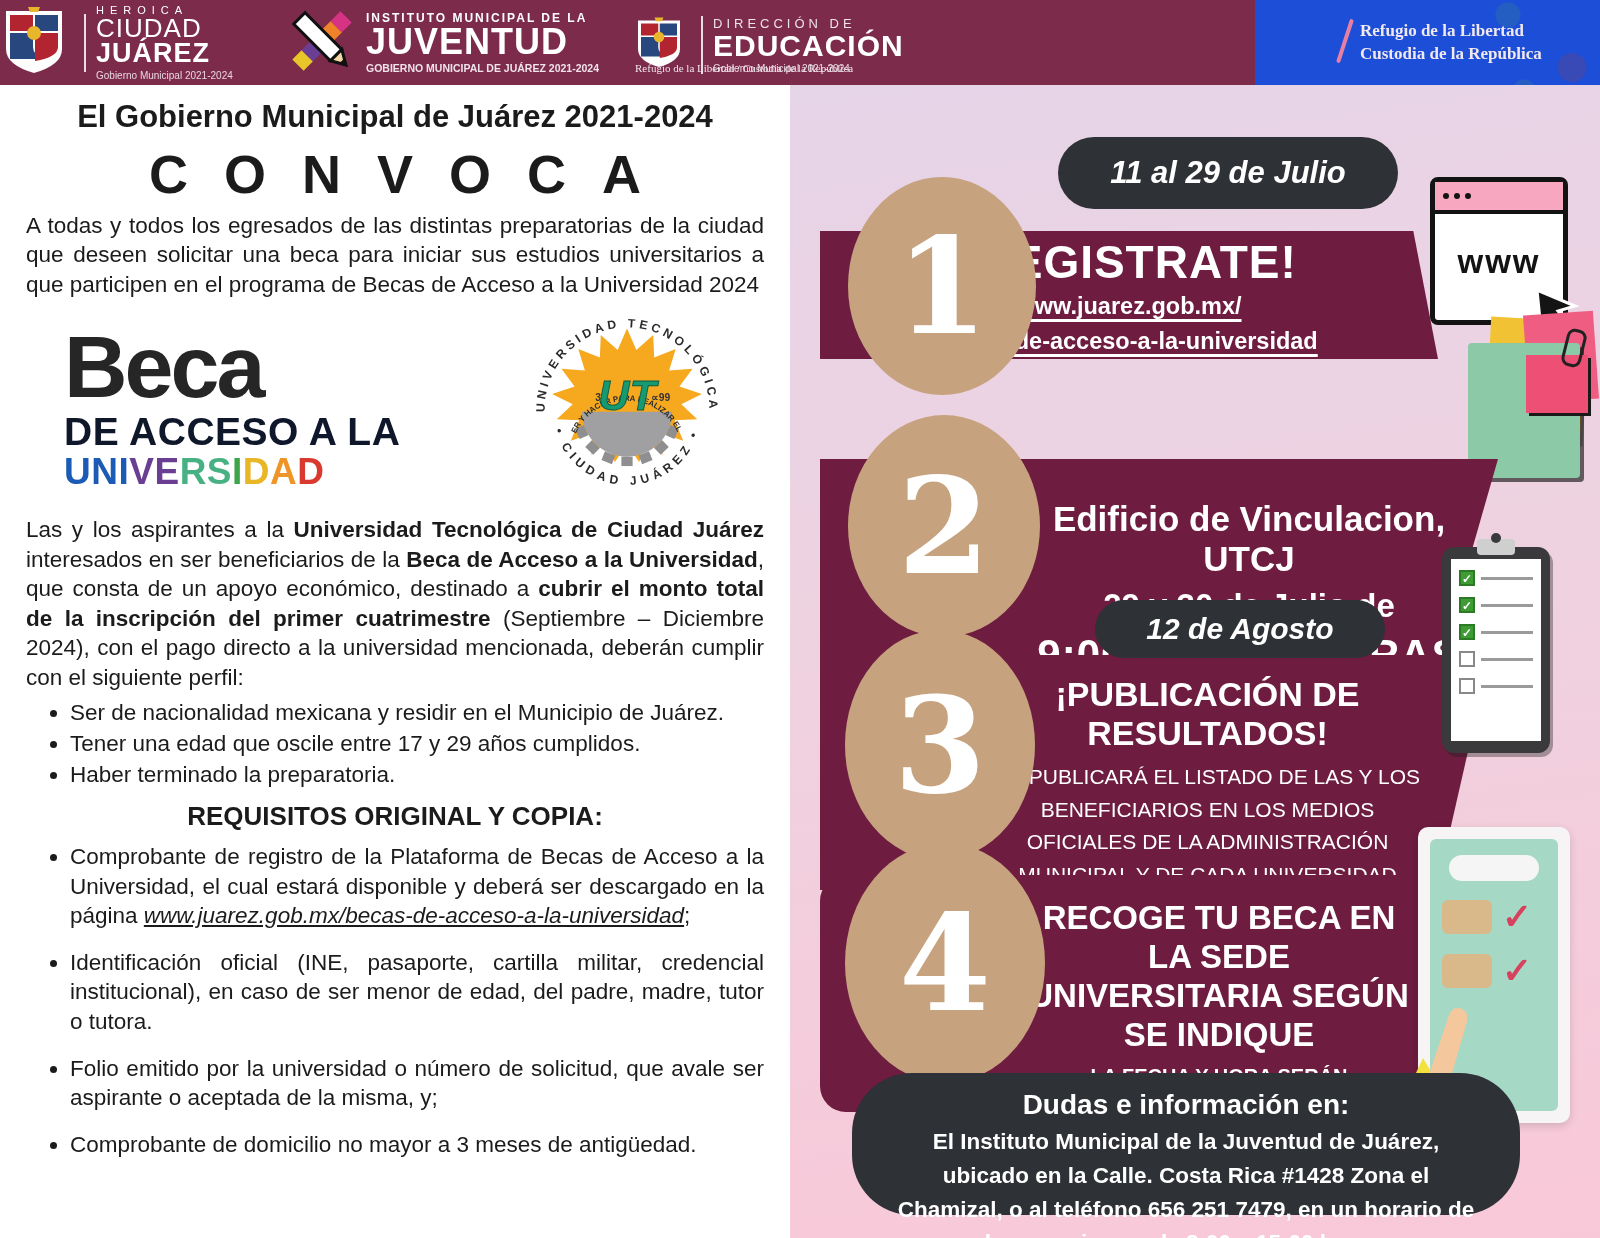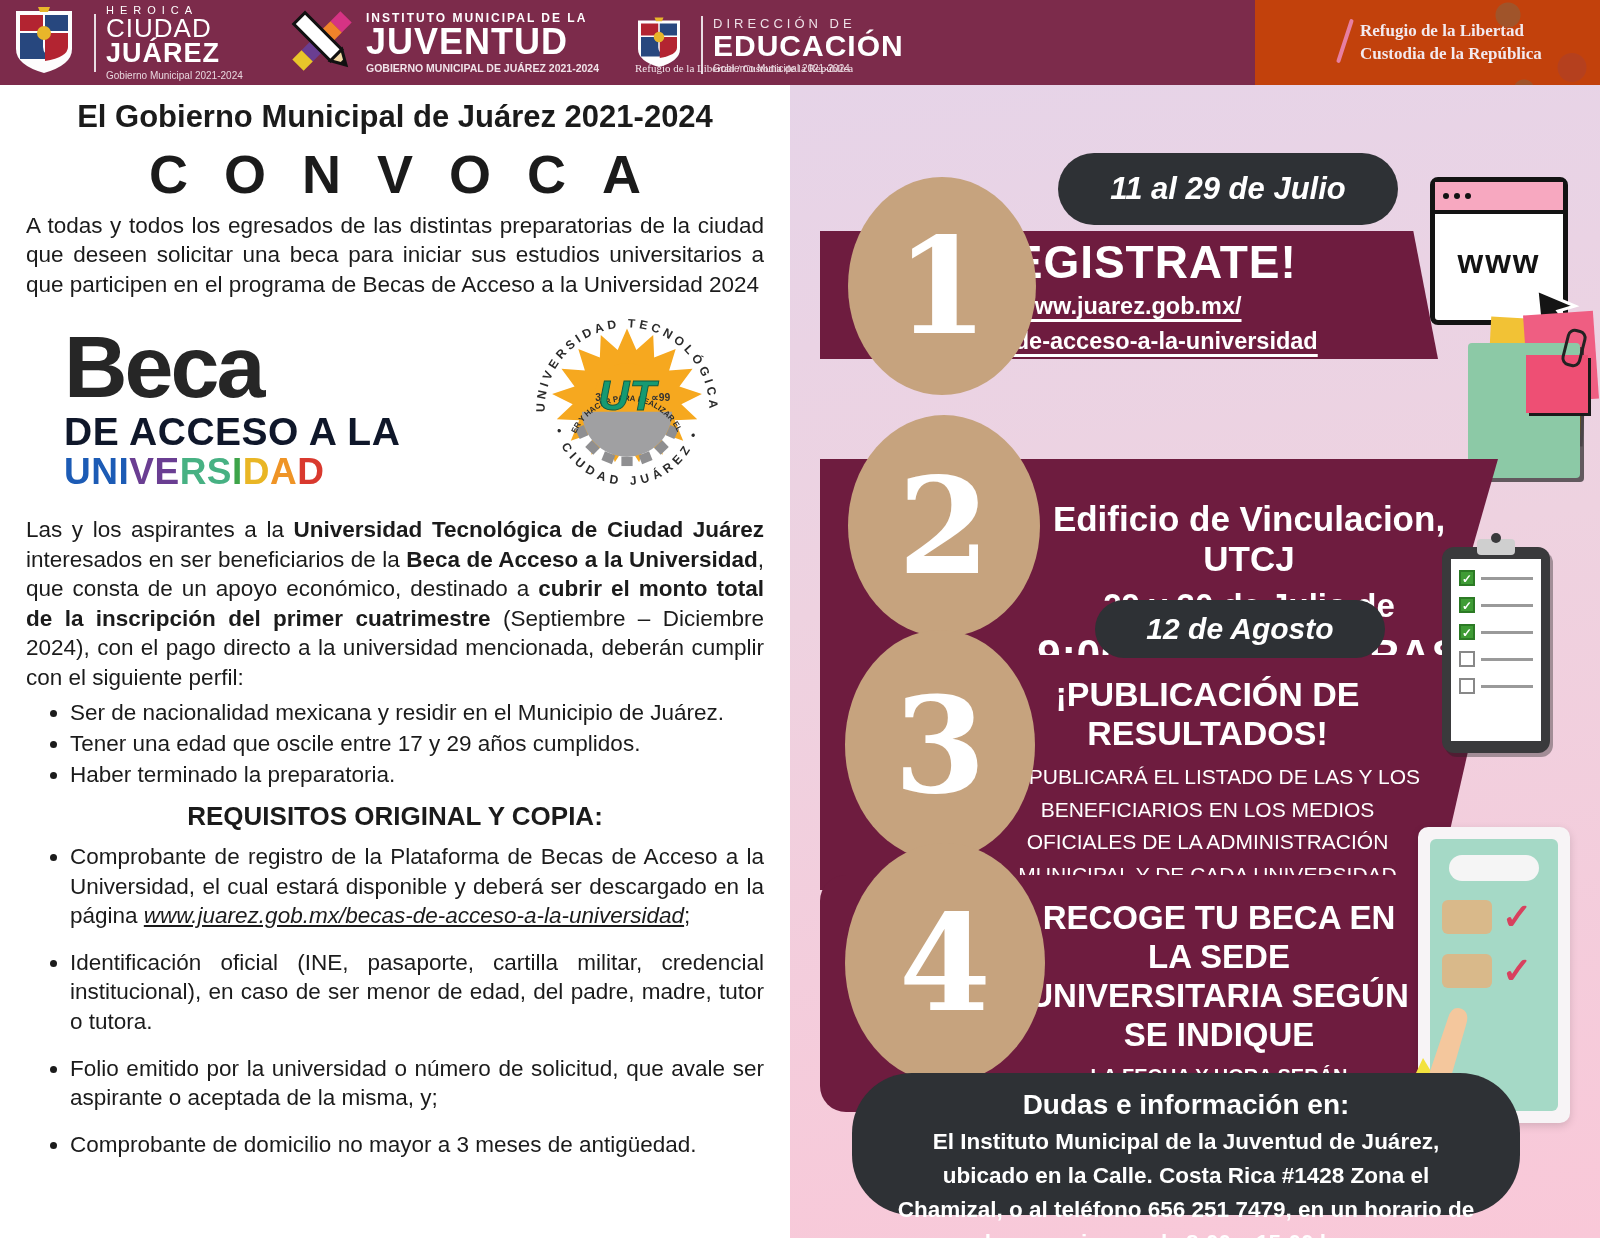--- a/index.html
+++ b/index.html
@@ -3,37 +3,37 @@
 <meta charset="utf-8">
 <style>
   html,body{margin:0;padding:0;background:#888;}
   .poster{position:relative;width:1600px;height:1238px;background:#fff;overflow:hidden;
           font-family:"Liberation Sans",sans-serif;}
 
   
   .header{position:absolute;left:0;top:0;width:1600px;height:85px;background:#7c2b4b;}
   .hgroup{position:absolute;top:0;height:85px;display:flex;align-items:center;color:#fff;}
   .hdiv{width:2px;height:58px;background:#e9dce3;margin:0 10px;}
-  .g1{left:12px;}
+  .g1{left:2px;}
   .g1 .t1{font-size:11px;letter-spacing:6px;font-weight:400;}
   .g1 .t2{font-size:26px;font-weight:400;letter-spacing:1px;line-height:.95;}
   .g1 .t3{font-size:27px;font-weight:800;letter-spacing:1px;line-height:.95;}
   .g1 .t4{font-size:10px;margin-top:3px;color:#e8d7de;}
   .g2{left:286px;}
   .g2 .t1{font-size:12px;font-weight:800;letter-spacing:2px;}
   .g2 .t2{font-size:36px;font-weight:800;letter-spacing:1px;line-height:.95;}
   .g2 .t3{font-size:10.5px;font-weight:700;margin-top:3px;color:#f0e3e9;}
   .g3{left:635px;top:2px;}
   .g3block{display:flex;align-items:center;}
   .g3 .t1{font-size:13px;font-weight:300;letter-spacing:4px;color:#efe2e8;}
   .g3 .t2{font-size:30px;font-weight:800;letter-spacing:1px;line-height:1;}
   .g3 .t3{font-size:10px;color:#e8d7de;margin-top:2px;}
   .g3 .motto{position:absolute;left:0;top:60px;width:260px;font-size:11px;color:#f0e3e9;
              font-family:"Liberation Serif",serif;}
-  .corner{position:absolute;right:0;top:0;width:345px;height:85px;background:#c2410c;overflow:hidden;}
+  .corner{position:absolute;right:0;top:0;width:345px;height:85px;background:#1d4ed8;overflow:hidden;}
   .corner .pat{position:absolute;right:-20px;top:-30px;width:160px;height:150px;opacity:.25;
      background:radial-gradient(circle at 30% 30%,#3f8f84 0 12px,transparent 13px),
                 radial-gradient(circle at 70% 65%,#8f3f55 0 14px,transparent 15px),
                 radial-gradient(circle at 40% 80%,#3f8f84 0 10px,transparent 11px);}
   .corner .slash{position:absolute;left:88px;top:18px;width:4px;height:46px;background:#e77fa2;
                  transform:rotate(18deg);border-radius:2px;}
   .corner .txt{position:absolute;left:105px;top:20px;color:#f2e9ee;font-weight:700;
                font-family:"Liberation Serif",serif;font-size:17px;line-height:1.35;}
 
   
@@ -63,21 +63,21 @@
   
   .panel{position:absolute;left:790px;top:85px;width:810px;height:1153px;
          background:linear-gradient(172deg,#e6d4e8 0%,#eed2e0 42%,#f9c8d8 100%);overflow:hidden;}
   .circle{position:absolute;background:#c6a37e;border-radius:50%;display:flex;align-items:center;
           justify-content:center;color:#fff;font-family:"DejaVu Serif",serif;font-weight:700;}
   .pill{position:absolute;background:#2e3135;color:#fff;display:flex;flex-direction:column;
         align-items:center;justify-content:center;text-align:center;}
   .banner{position:absolute;background:#6e1c3f;color:#fff;text-align:center;box-sizing:border-box;}
 
   #c1{left:58px;top:92px;width:188px;height:218px;font-size:132px;}
-  #p1{left:268px;top:68px;width:340px;height:72px;border-radius:40px;
+  #p1{left:268px;top:52px;width:340px;height:72px;border-radius:40px;
       font-size:31px;font-style:italic;font-weight:700;}
   #b1{left:30px;top:146px;width:618px;height:128px;clip-path:polygon(0 0,96% 0,100% 100%,0 100%);
       padding-top:4px;}
   #b1 .big{font-size:46px;font-weight:800;letter-spacing:1px;}
   #b1 .lnk{display:block;font-size:23.5px;font-weight:700;color:#fff;line-height:1.5;
       text-decoration:underline;text-underline-offset:5px;text-decoration-thickness:2.5px;}
 
   #c2{left:58px;top:330px;width:192px;height:222px;font-size:132px;}
   #p2{left:248px;top:279px;width:396px;height:112px;border-radius:48px;
       font-size:25px;font-weight:700;line-height:1.6;}

